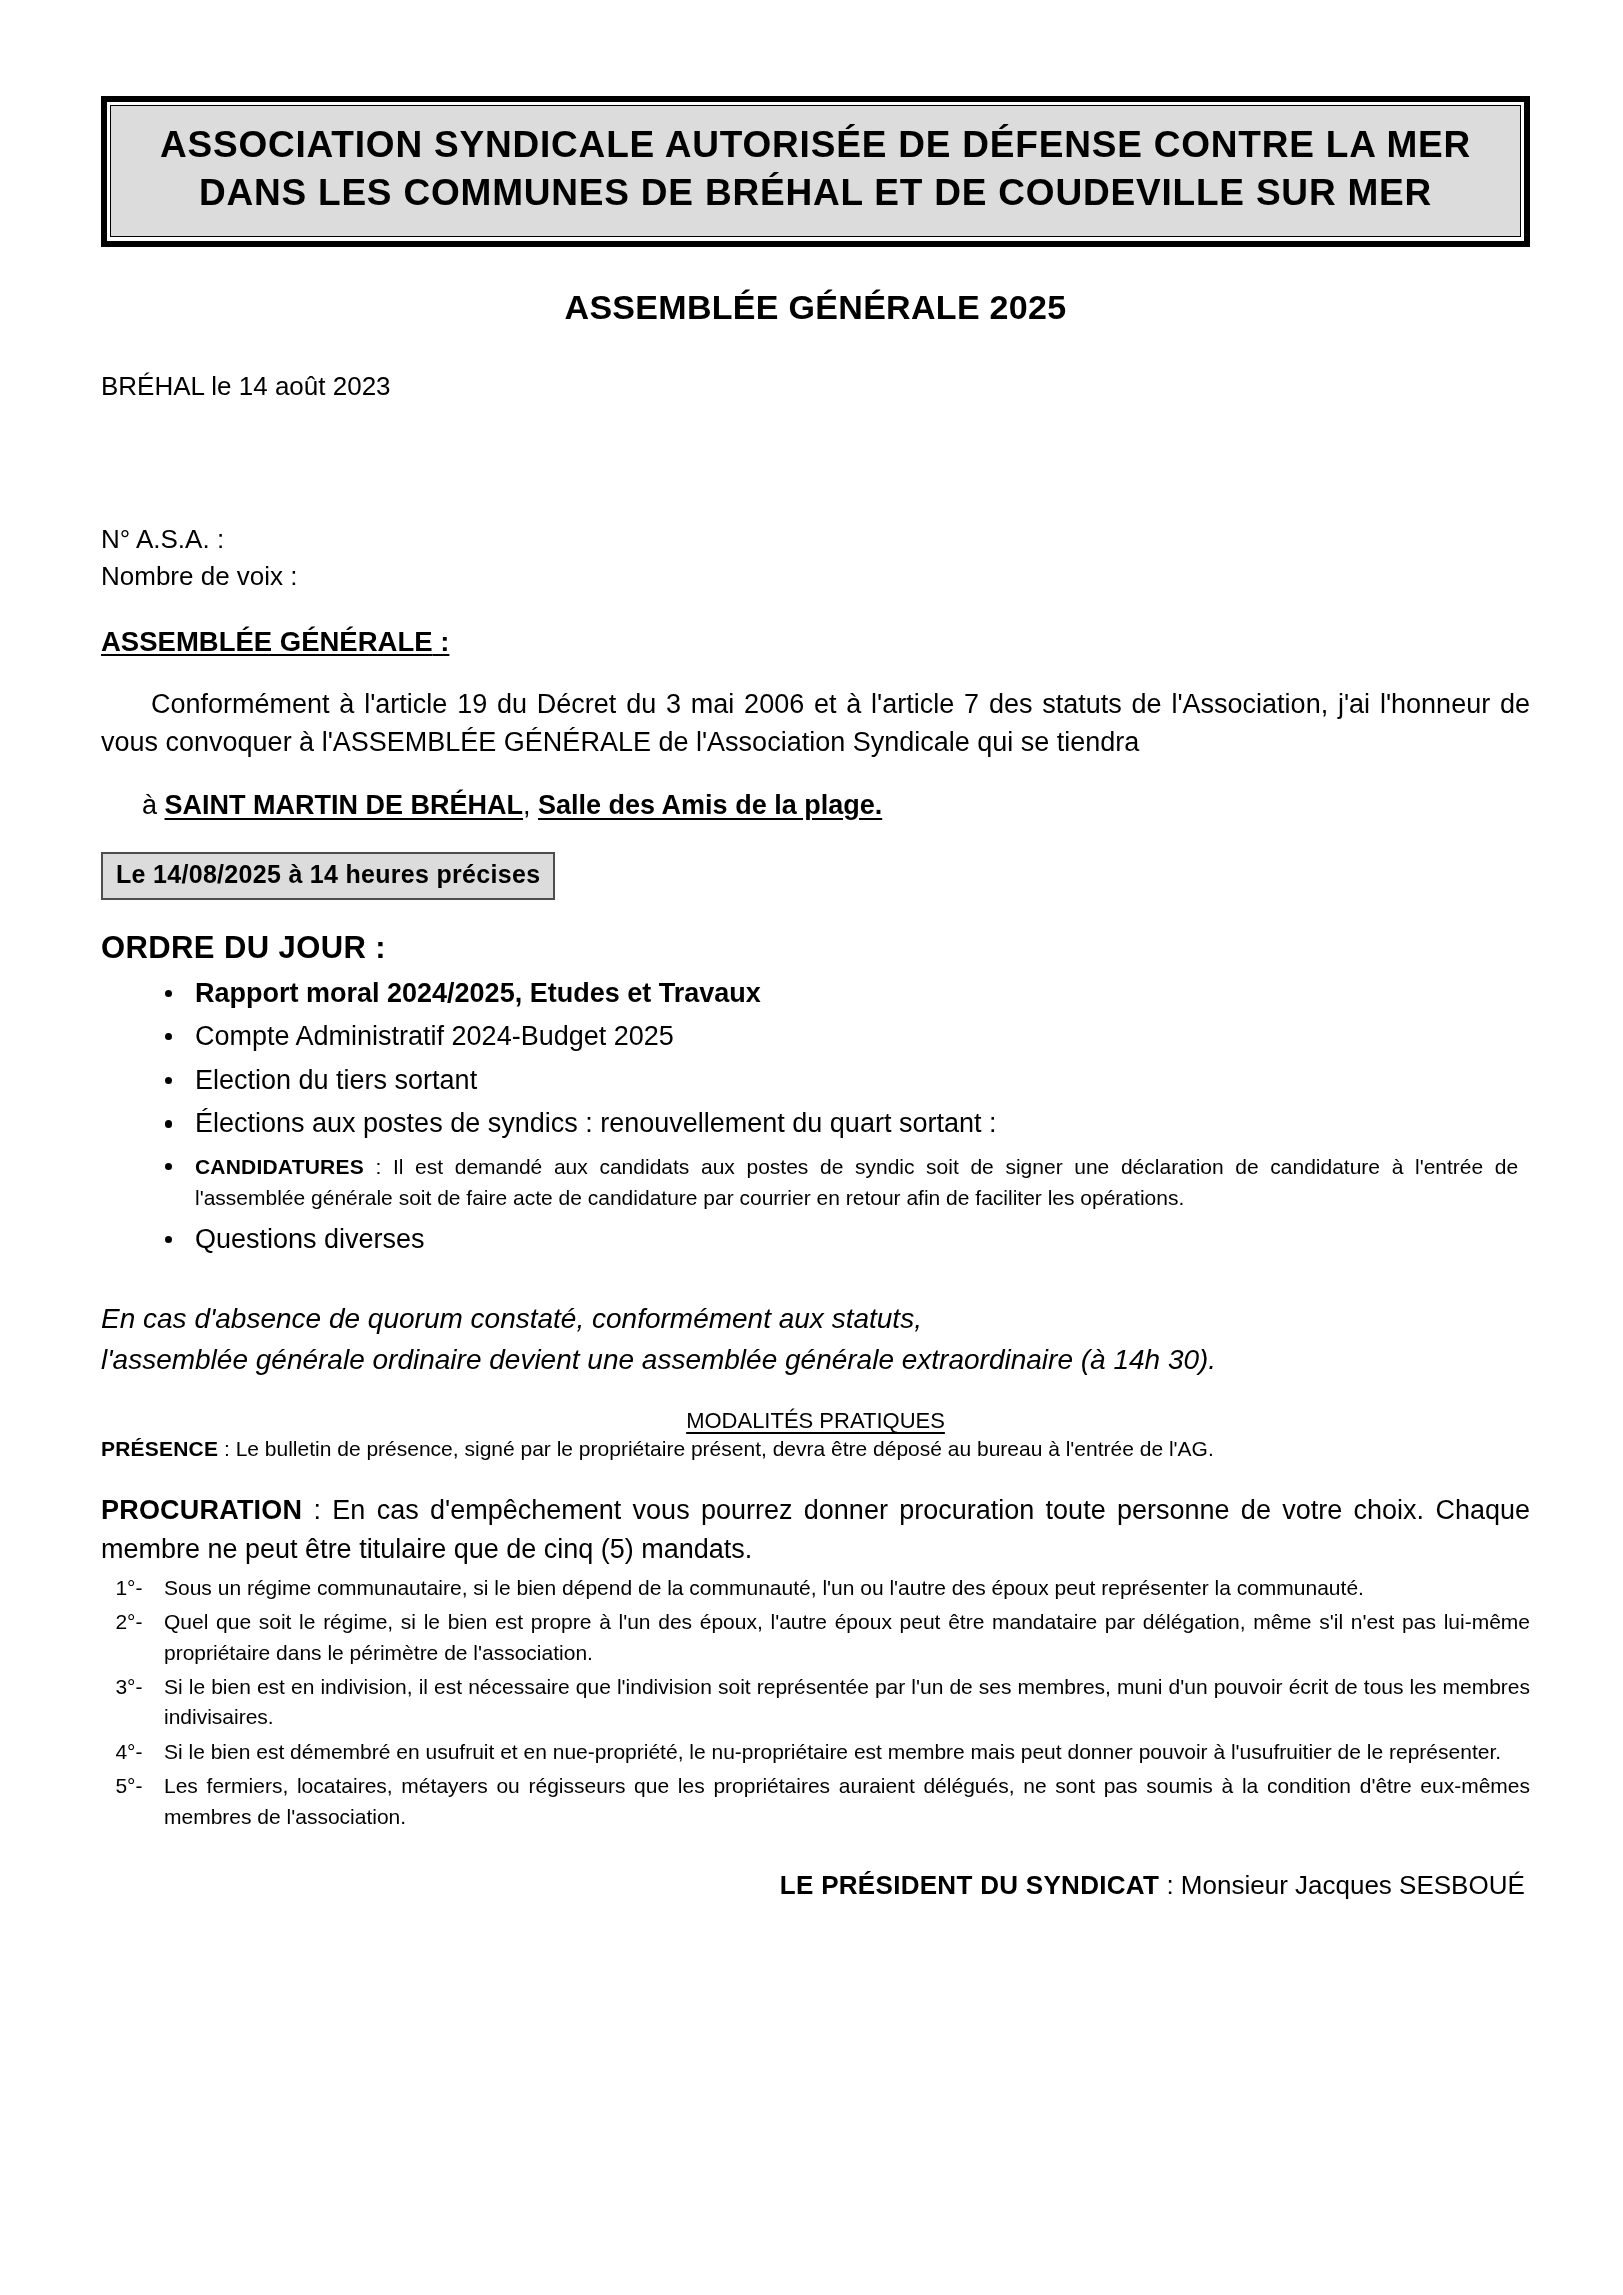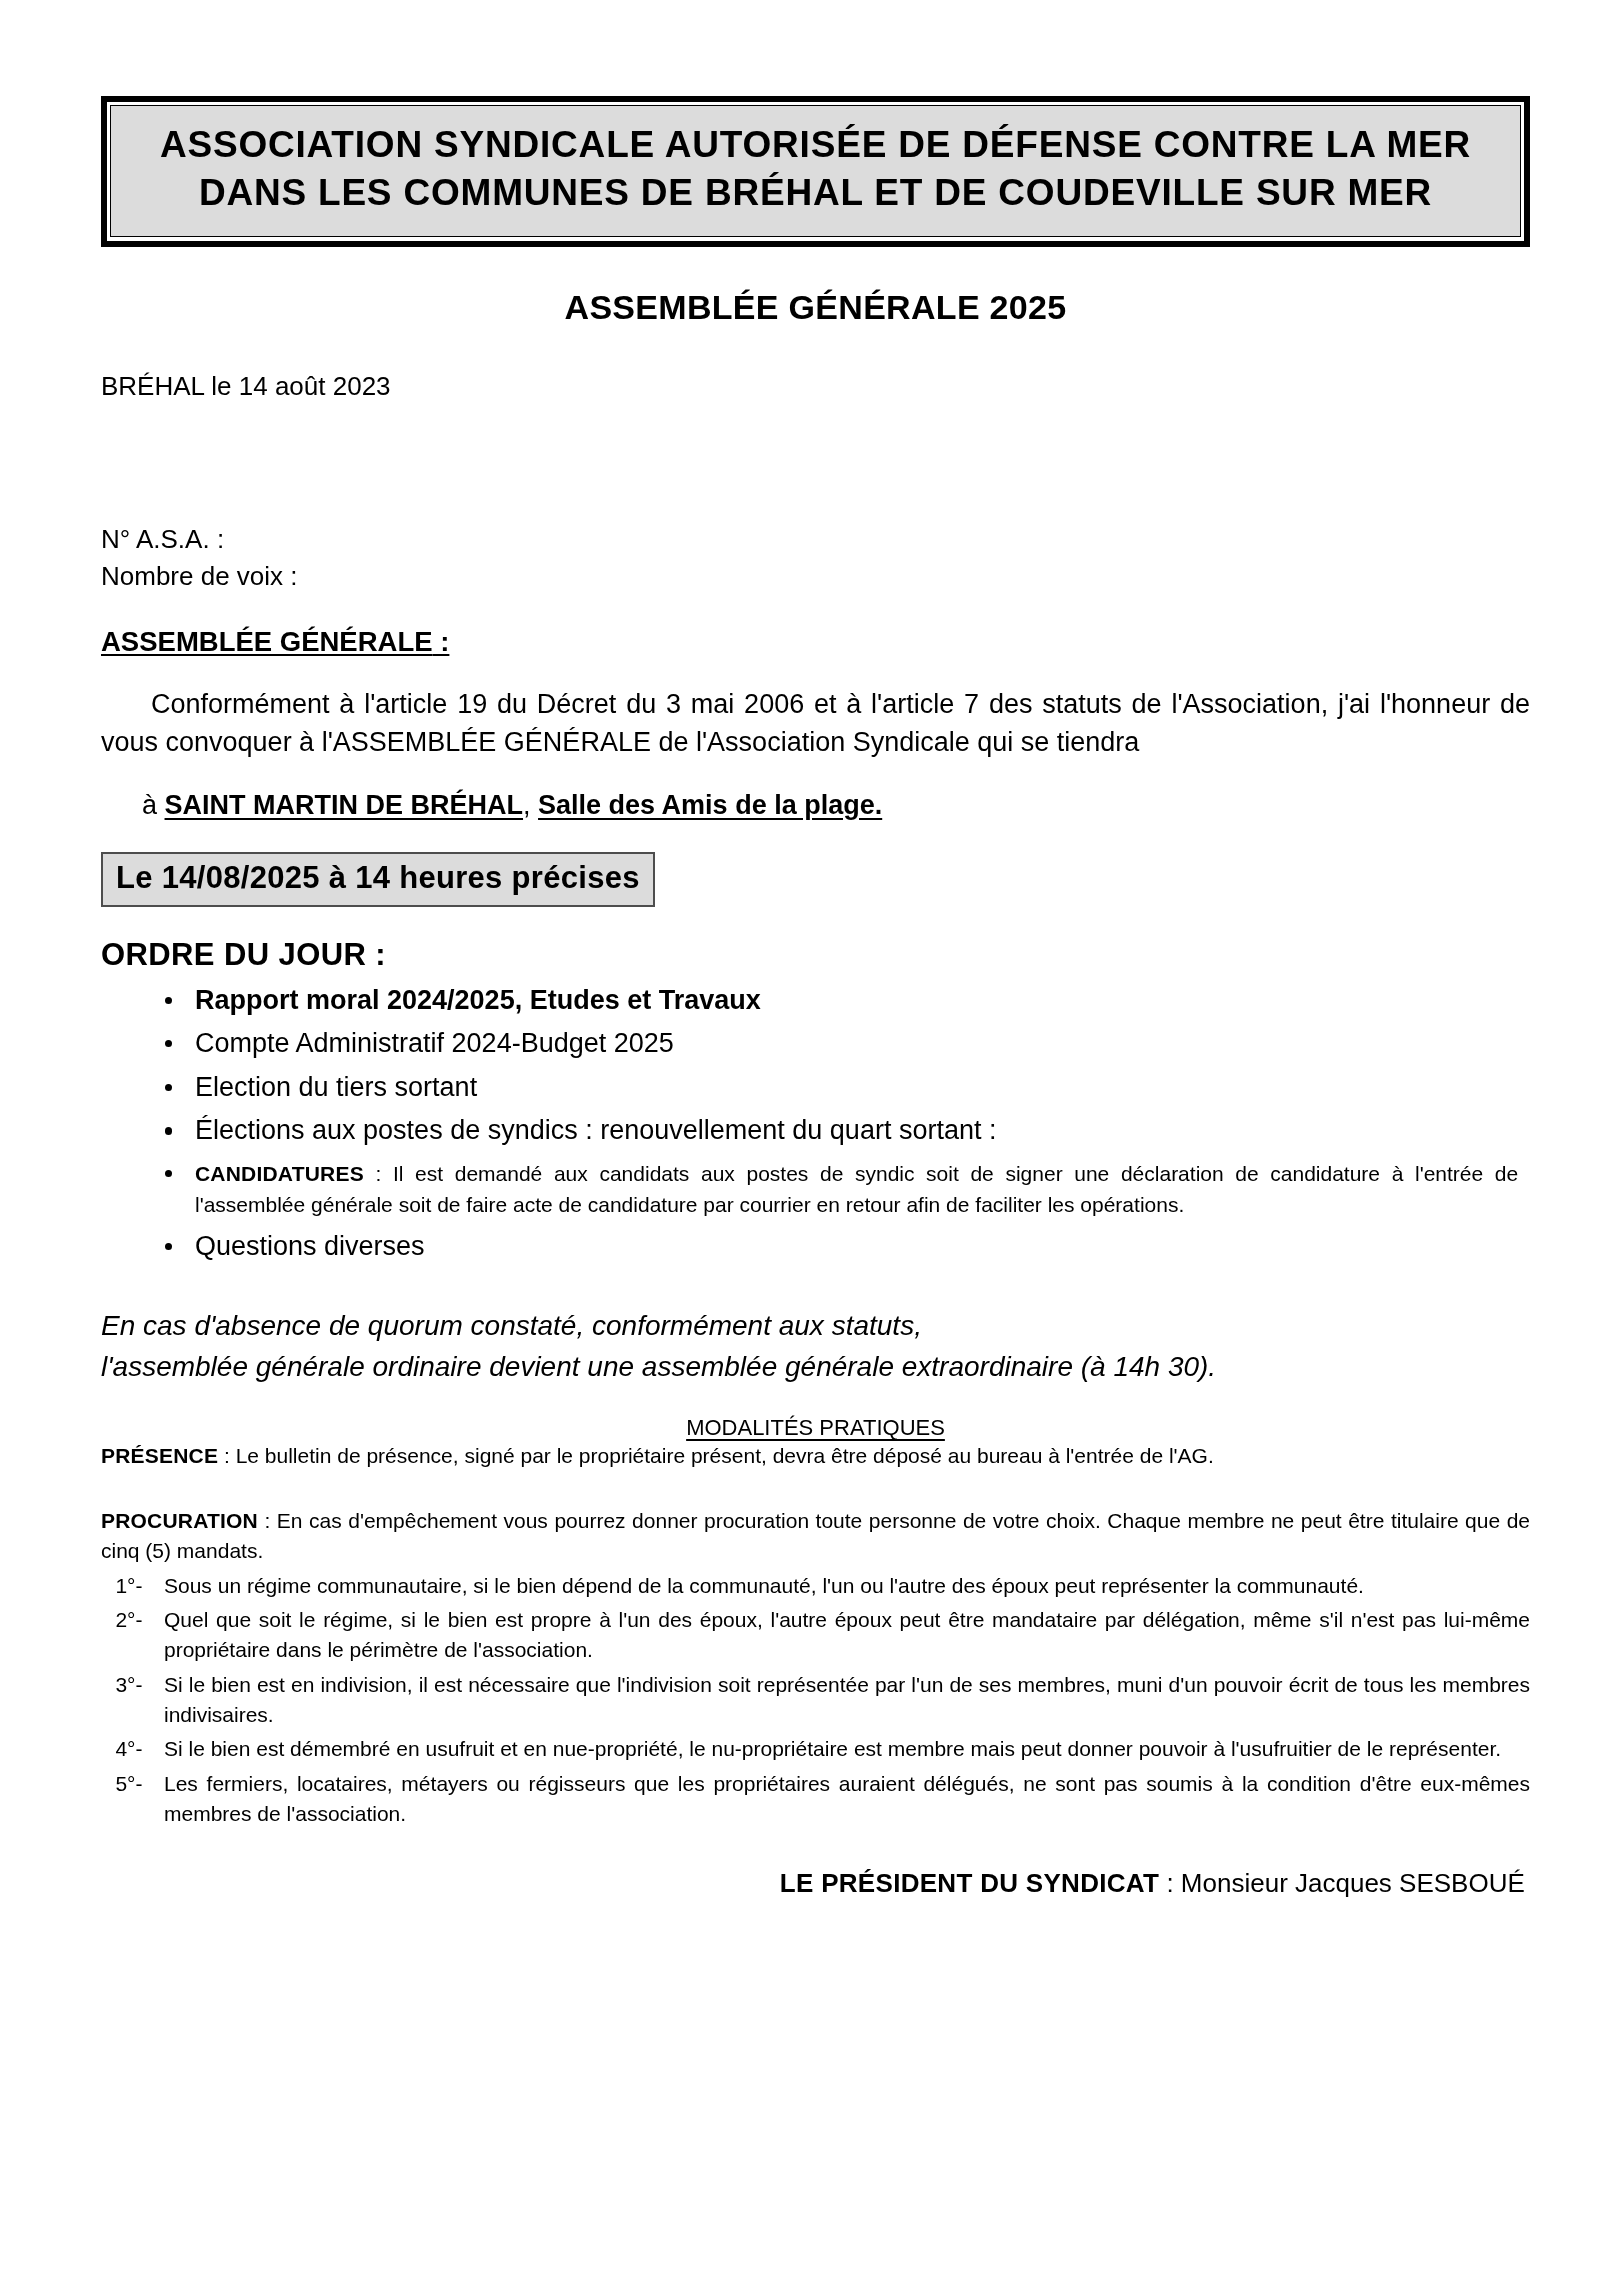--- a/index.html
+++ b/index.html
@@ -99,21 +99,21 @@
     text-underline-offset: 3.9px;
   }
 
   
   .date-box-wrap { margin-top: 31px; }
   .date-box {
     display: inline-block;
     border: 2px solid #4d4d4d;
     background: #dcdcdc;
     padding: 6.5px 13px 9.2px 13px;
-    font-size: 31px;
+    font-size: 25px;
     font-weight: bold;
     letter-spacing: 0.3px;
   }
 
   
   .agenda-heading {
     margin-top: 30px;
     font-size: 31px;
     font-weight: bold;
     letter-spacing: 0.4px;
@@ -167,22 +167,22 @@
   }
   .modalites .u {
     text-decoration: underline;
     text-underline-offset: 3.9px;
   }
   .presence {
     font-size: 21px;
     line-height: 1.45;
   }
   .procuration {
-    margin-top: 34px;
-    font-size: 21px;
+    margin-top: 26px;
+    font-size: 27px;
     line-height: 1.45;
     text-align: justify;
   }
   .lead-term { font-weight: bold; letter-spacing: 0.2px; }
 
   ol.numrules {
     margin: 3.9px 0 0 0;
     padding: 0;
     list-style: none;
   }

